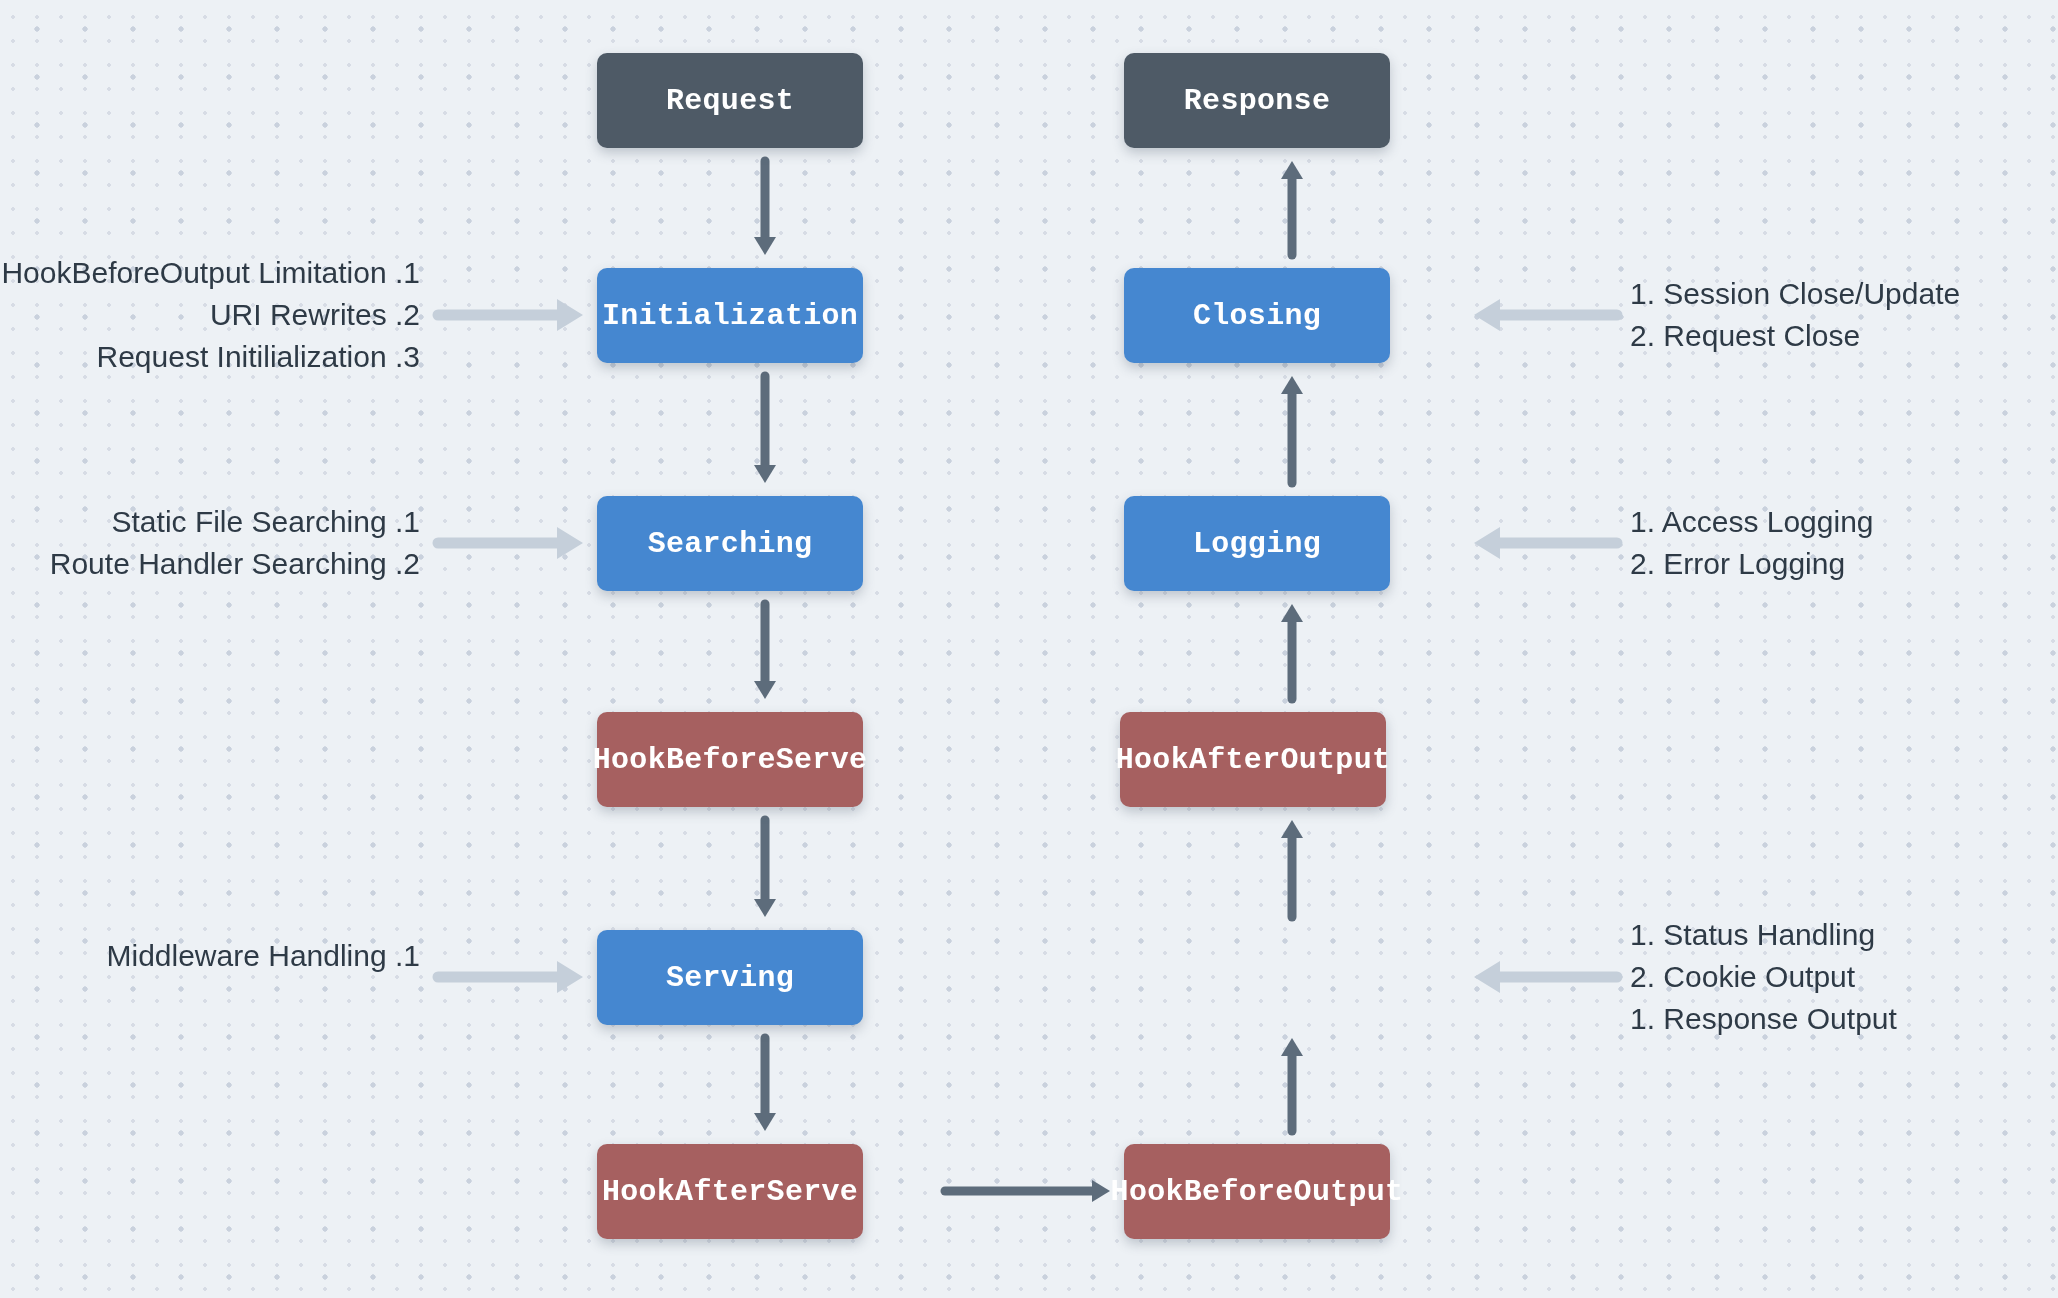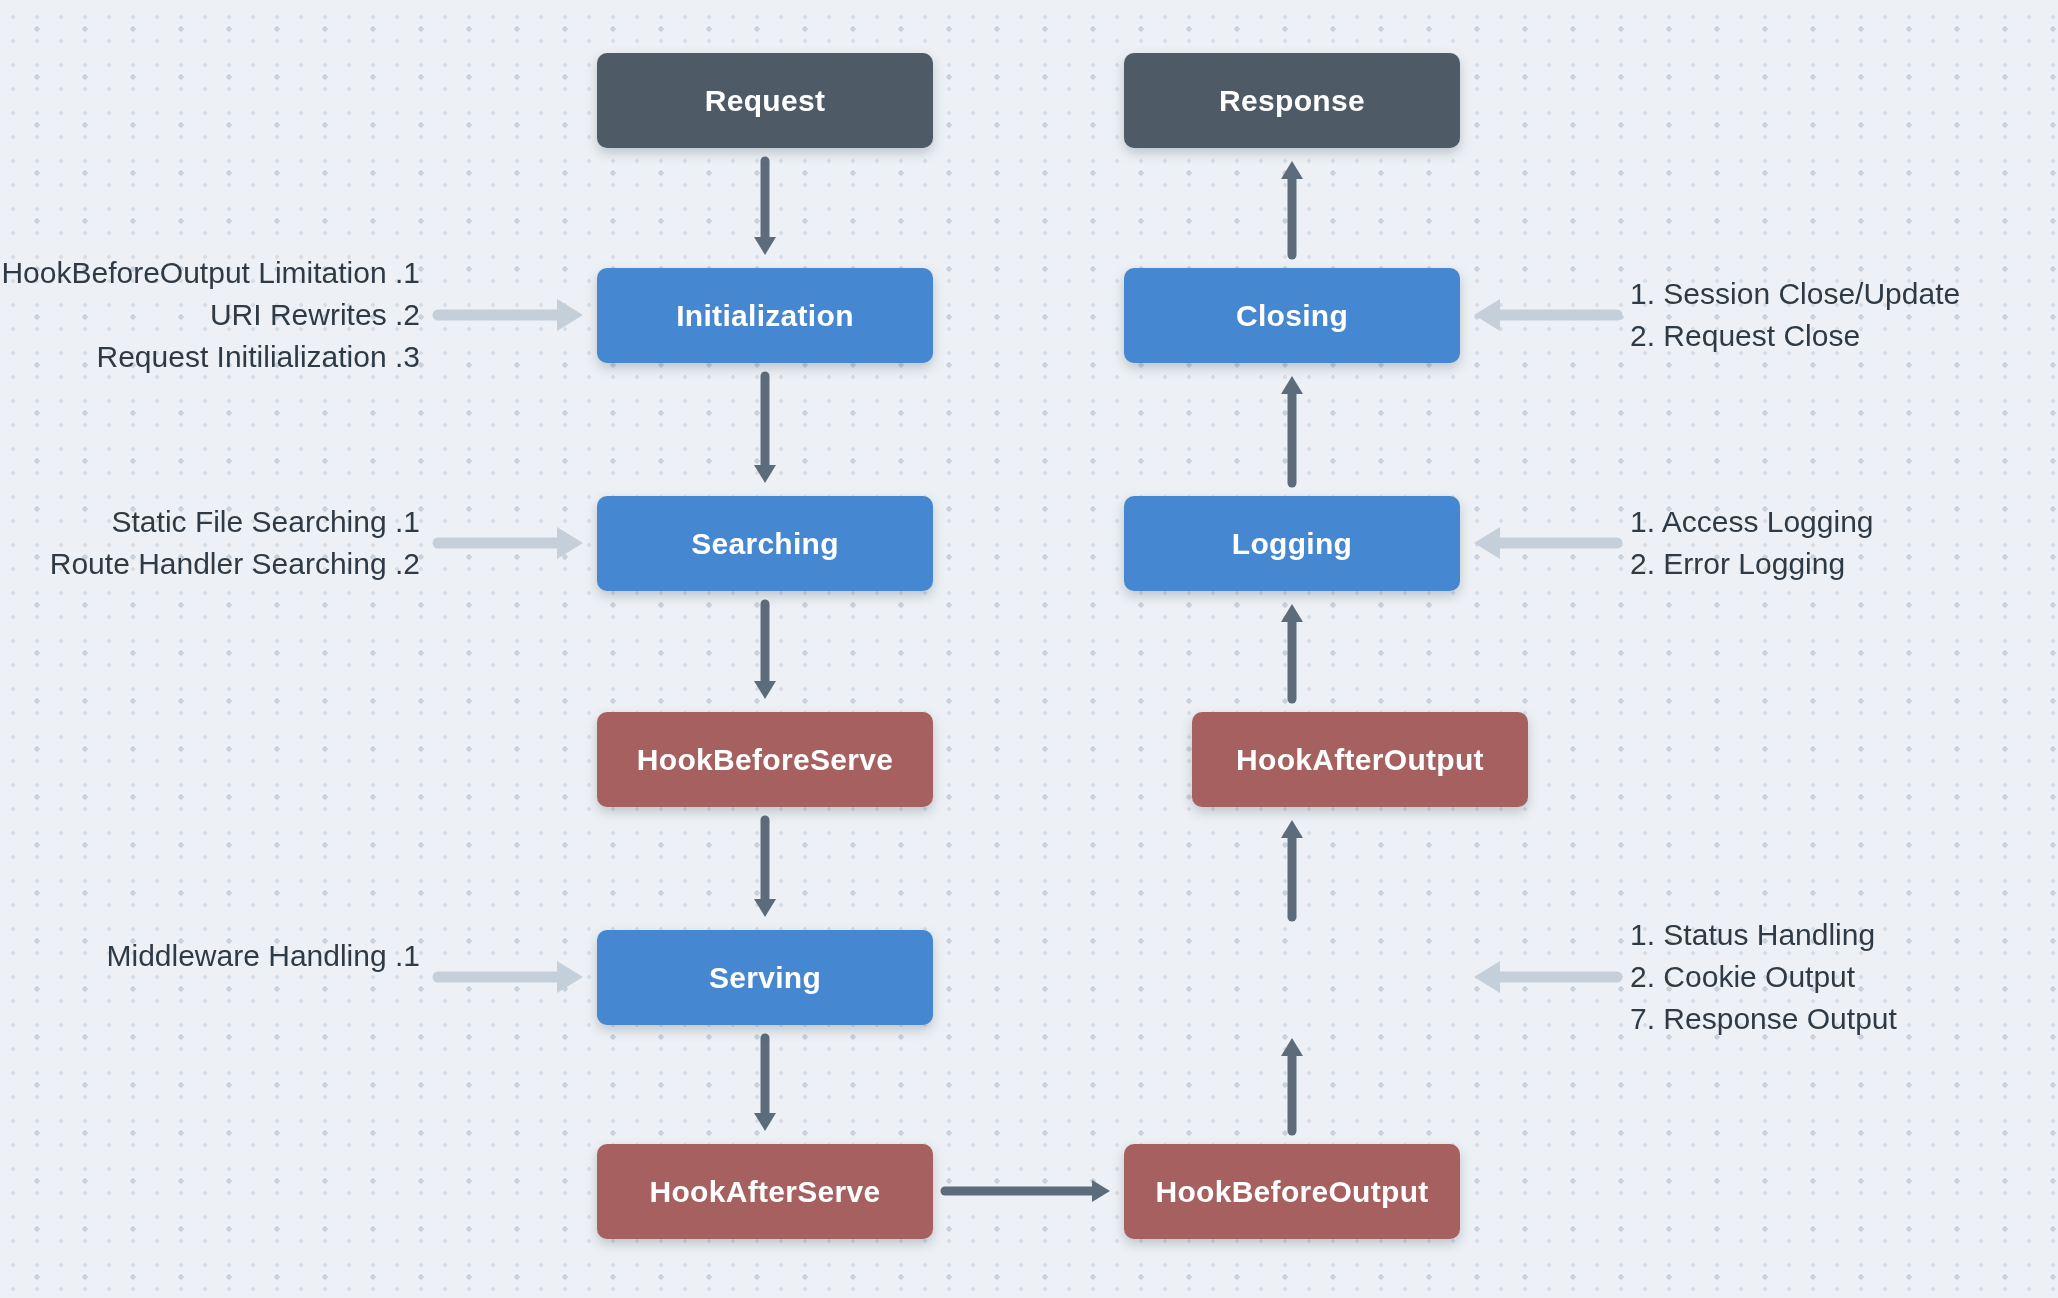--- a/index.html
+++ b/index.html
@@ -28,25 +28,26 @@
       radial-gradient(circle,var(--dot-small) 1.7px,rgba(0,0,0,0) 2.1px);
     background-size:48px 48px,24px 24px;
     background-position:13px 5px,1px 5px;
   }
   .arrow-layer{position:absolute;left:0;top:0;width:2058px;height:1298px;}
   .flow line{stroke:var(--flow-arrow);stroke-width:9;stroke-linecap:round;}
   .flow polygon{fill:var(--flow-arrow);}
   .anno-arrow line{stroke:var(--annotation-arrow);stroke-width:11;stroke-linecap:round;}
   .anno-arrow polygon{fill:var(--annotation-arrow);}
   .node{
-    position:absolute;width:336px;height:95px;border-radius:10px;
+    position:absolute;width:266px;height:95px;border-radius:10px;
     color:var(--box-text);font-size:30px;font-weight:600;
     display:flex;align-items:center;justify-content:center;
     box-shadow:0 5px 12px rgba(70,82,102,0.28);
     letter-spacing:0.3px;
+    font-family:Liberation Mono, monospace;
   }
   .node.dark{background:var(--box-dark);}
   .node.blue{background:var(--box-blue);}
   .node.red{background:var(--box-red);}
   .anno{
     position:absolute;color:var(--annotation-text);
     font-size:30px;line-height:42px;font-weight:500;
     white-space:nowrap;
   }
   .anno.left{left:0;width:420px;text-align:right;}
@@ -137,21 +138,21 @@
   <div class="node dark" style="left:597px;top:53px">Request</div>
   <div class="node blue" style="left:597px;top:268px">Initialization</div>
   <div class="node blue" style="left:597px;top:496px">Searching</div>
   <div class="node red" style="left:597px;top:712px">HookBeforeServe</div>
   <div class="node blue" style="left:597px;top:930px">Serving</div>
   <div class="node dark" style="left:1124px;top:53px">Response</div>
 
   <div class="node red" style="left:597px;top:1144px">HookAfterServe</div>
   <div class="node blue" style="left:1124px;top:268px">Closing</div>
   <div class="node blue" style="left:1124px;top:496px">Logging</div>
-  <div class="node red" style="left:1192px;top:712px">HookAfterOutput</div>
+  <div class="node red" style="left:1120px;top:712px">HookAfterOutput</div>
   <div class="node red" style="left:1124px;top:1144px">HookBeforeOutput</div>
 
   <div class="anno left" style="top:252px">
     <span class="line">HookBeforeOutput Limitation .1</span>
     <span class="line">URI Rewrites .2</span>
     <span class="line">Request Initilialization .3</span>
   </div>
   <div class="anno left" style="top:501px">
     <span class="line">Static File Searching .1</span>
     <span class="line">Route Handler Searching .2</span>
@@ -164,16 +165,16 @@
     <span class="line">1. Session Close/Update</span>
     <span class="line">2. Request Close</span>
   </div>
   <div class="anno right" style="top:501px">
     <span class="line">1. Access Logging</span>
     <span class="line">2. Error Logging</span>
   </div>
   <div class="anno right" style="top:914px">
     <span class="line">1. Status Handling</span>
     <span class="line">2. Cookie Output</span>
-    <span class="line">7. Response Output</span>
+    <span class="line">1. Response Output</span>
   </div>
 
 </div>
 
 </body></html>

